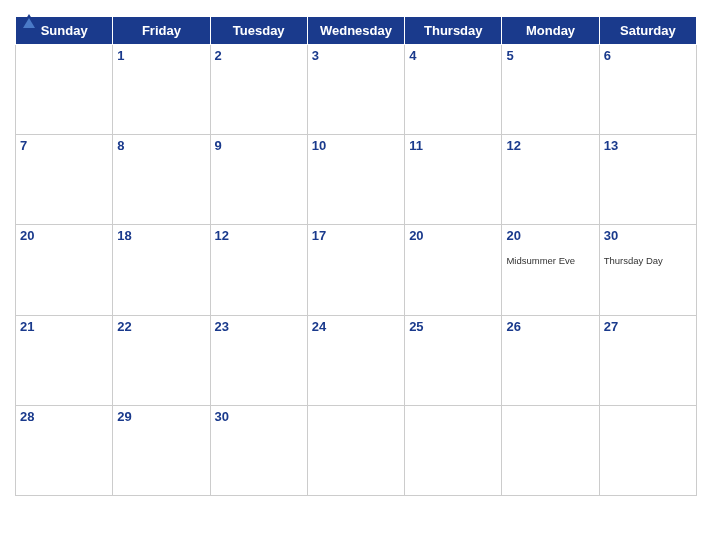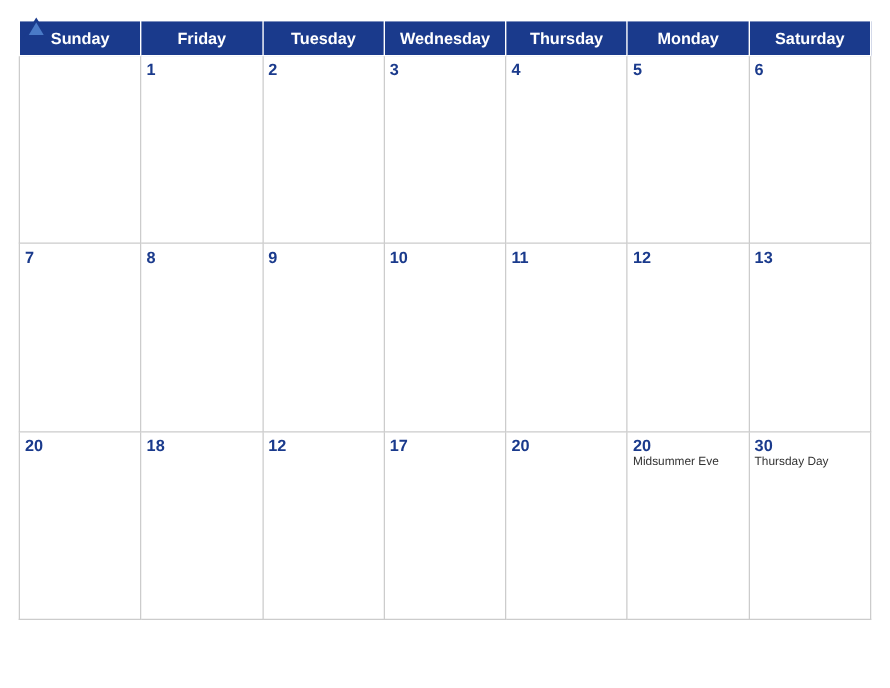--- a/index.html
+++ b/index.html
@@ -87,21 +87,21 @@
     }
     .day-number {
       font-size: 13px;
       color: #1a3a8c;
       font-weight: bold;
       display: block;
     }
     .event-text {
       font-size: 9.5px;
       color: #333;
-      margin-top: 0;
+      margin-top: 12px;
       display: block;
       line-height: 1.3;
     }
     
   </style>
 </head>
 <body>
 
 <div class="calendar-container">
   <div class="header">
@@ -197,15 +197,53 @@
           </td>
           <td>
             <span class="day-number">20</span>
             <span class="event-text">Midsummer Eve</span>
           </td>
           <td>
             <span class="day-number">30</span>
             <span class="event-text">Thursday Day</span>
           </td>
         </tr>
+        <tr>
+          <td>
+            <span class="day-number">21</span>
+          </td>
+          <td>
+            <span class="day-number">22</span>
+          </td>
+          <td>
+            <span class="day-number">23</span>
+          </td>
+          <td>
+            <span class="day-number">24</span>
+          </td>
+          <td>
+            <span class="day-number">25</span>
+          </td>
+          <td>
+            <span class="day-number">26</span>
+          </td>
+          <td>
+            <span class="day-number">27</span>
+          </td>
+        </tr>
+        <tr>
+          <td>
+            <span class="day-number">28</span>
+          </td>
+          <td>
+            <span class="day-number">29</span>
+          </td>
+          <td>
+            <span class="day-number">30</span>
+          </td>
+          <td></td>
+          <td></td>
+          <td></td>
+          <td></td>
+        </tr>
       </tbody>
   </table>
 </div>
 
 </body></html>

